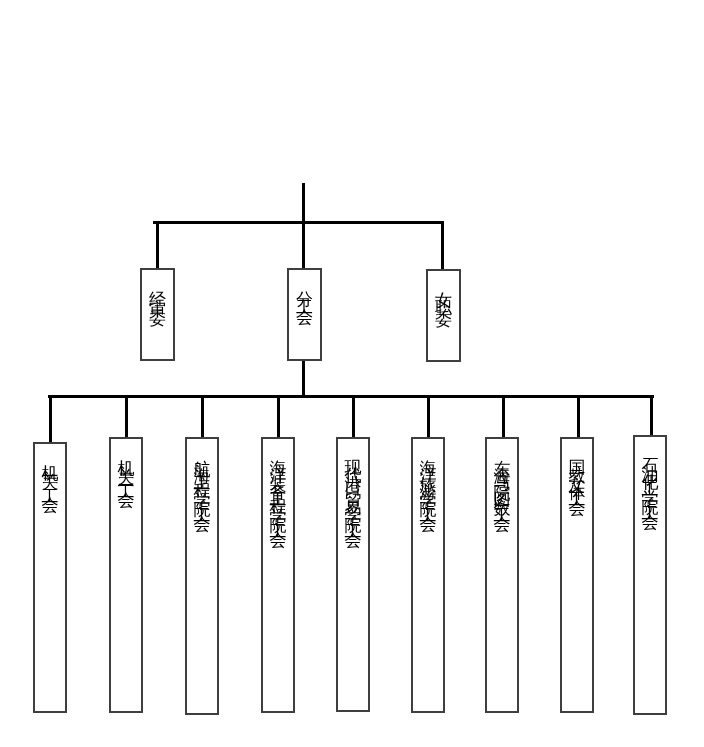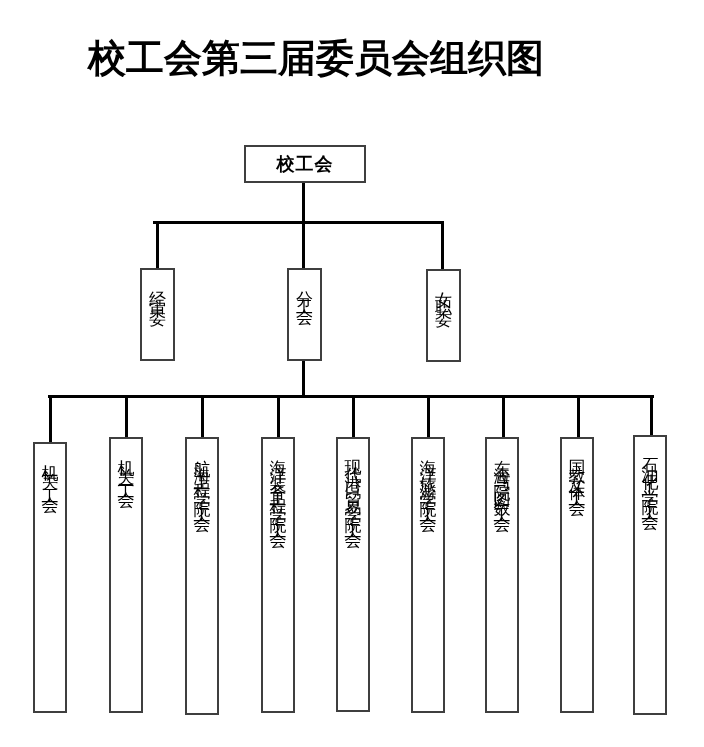--- a/index.html
+++ b/index.html
@@ -83,42 +83,38 @@
   .l3.b5 { left: 411px; }
   .l3.b6 { left: 485px; }
   .l3.b7 { left: 560px; }
   .l3.b8 { left: 633px; top: 435px; height: 280px; }
 </style>
 </head>
 <body>
 
 <div class="page">
 
-  <h1 class="title">校工会第三届委员会组织图</h1>
 
   <div class="line v" style="left:302px; top:183px; height:85px;"></div>
   <div class="line h" style="left:153px; top:221px; width:291px;"></div>
   <div class="line v" style="left:156px; top:221px; height:47px;"></div>
   <div class="line v" style="left:441px; top:221px; height:48px;"></div>
 
   <div class="line v" style="left:302px; top:360px; height:38px;"></div>
   <div class="line h" style="left:48px; top:395px; width:606px;"></div>
   <div class="line v" style="left:49px;  top:395px; height:47px;"></div>
   <div class="line v" style="left:125px; top:395px; height:42px;"></div>
   <div class="line v" style="left:201px; top:395px; height:42px;"></div>
   <div class="line v" style="left:277px; top:395px; height:42px;"></div>
   <div class="line v" style="left:352px; top:395px; height:42px;"></div>
   <div class="line v" style="left:427px; top:395px; height:42px;"></div>
   <div class="line v" style="left:502px; top:395px; height:42px;"></div>
   <div class="line v" style="left:577px; top:395px; height:42px;"></div>
   <div class="line v" style="left:650px; top:395px; height:40px;"></div>
 
-  <div class="box root">
-    <span class="label">校工会</span>
-  </div>
 
   <div class="box vbox l2 b0">
     <span class="vtext">经审委</span>
   </div>
   <div class="box vbox l2 b1">
     <span class="vtext">分工会</span>
   </div>
   <div class="box vbox l2 b2">
     <span class="vtext">女职委</span>
   </div>

